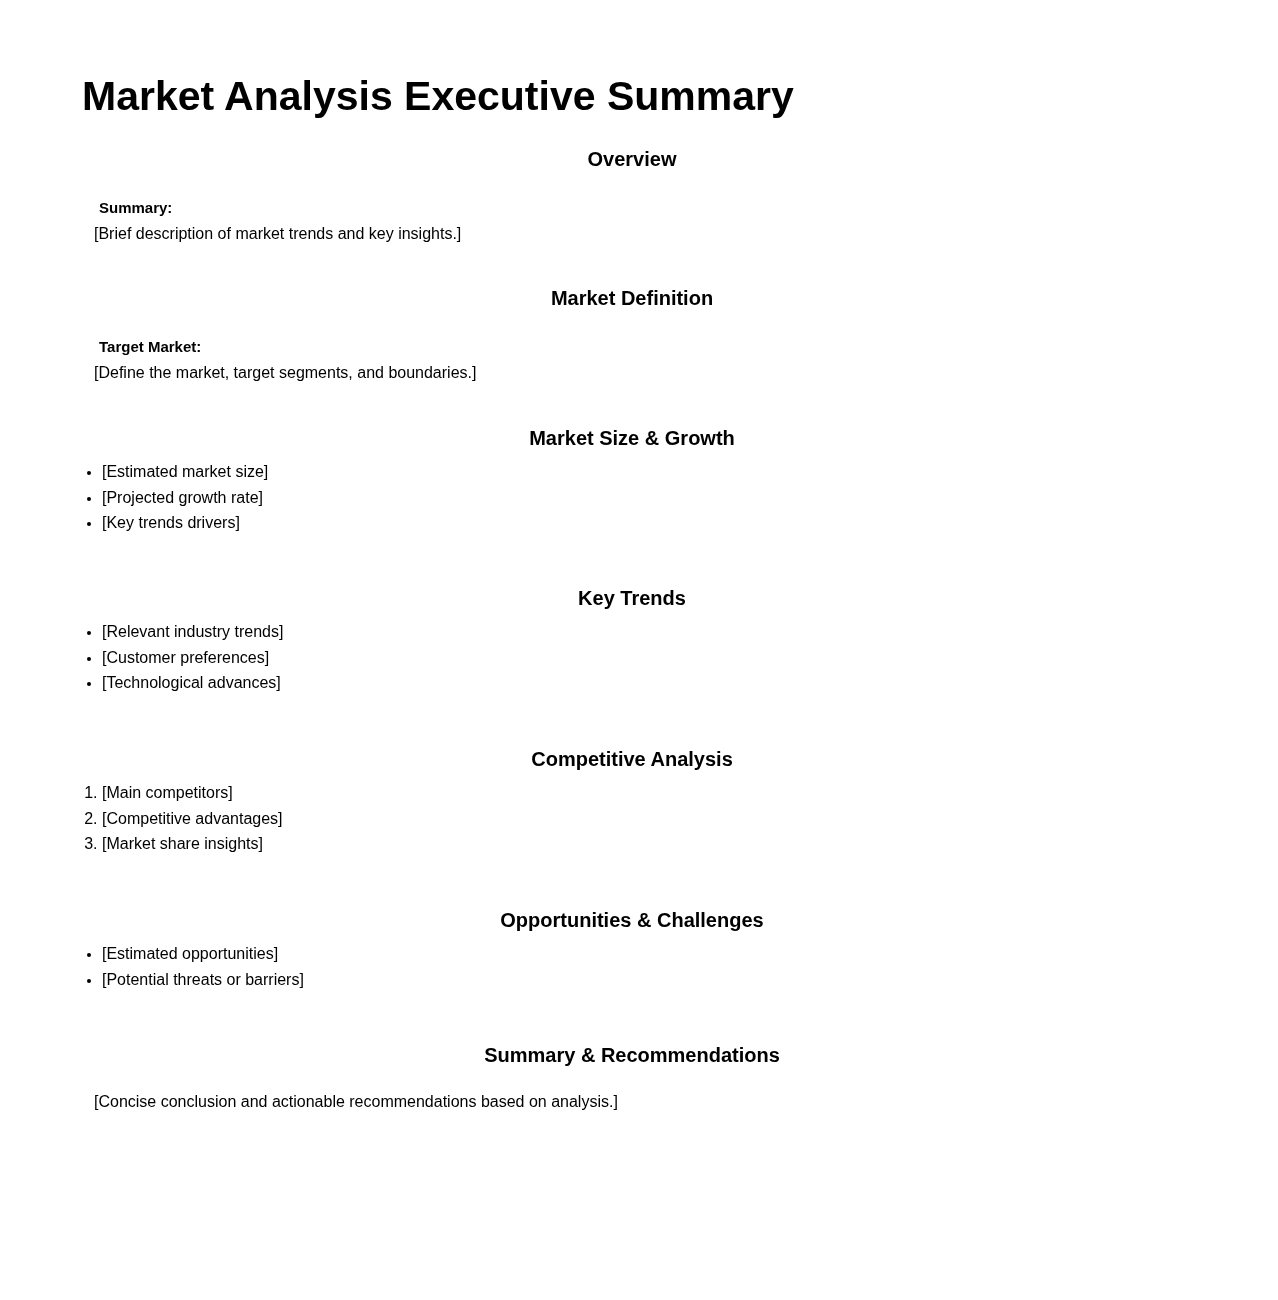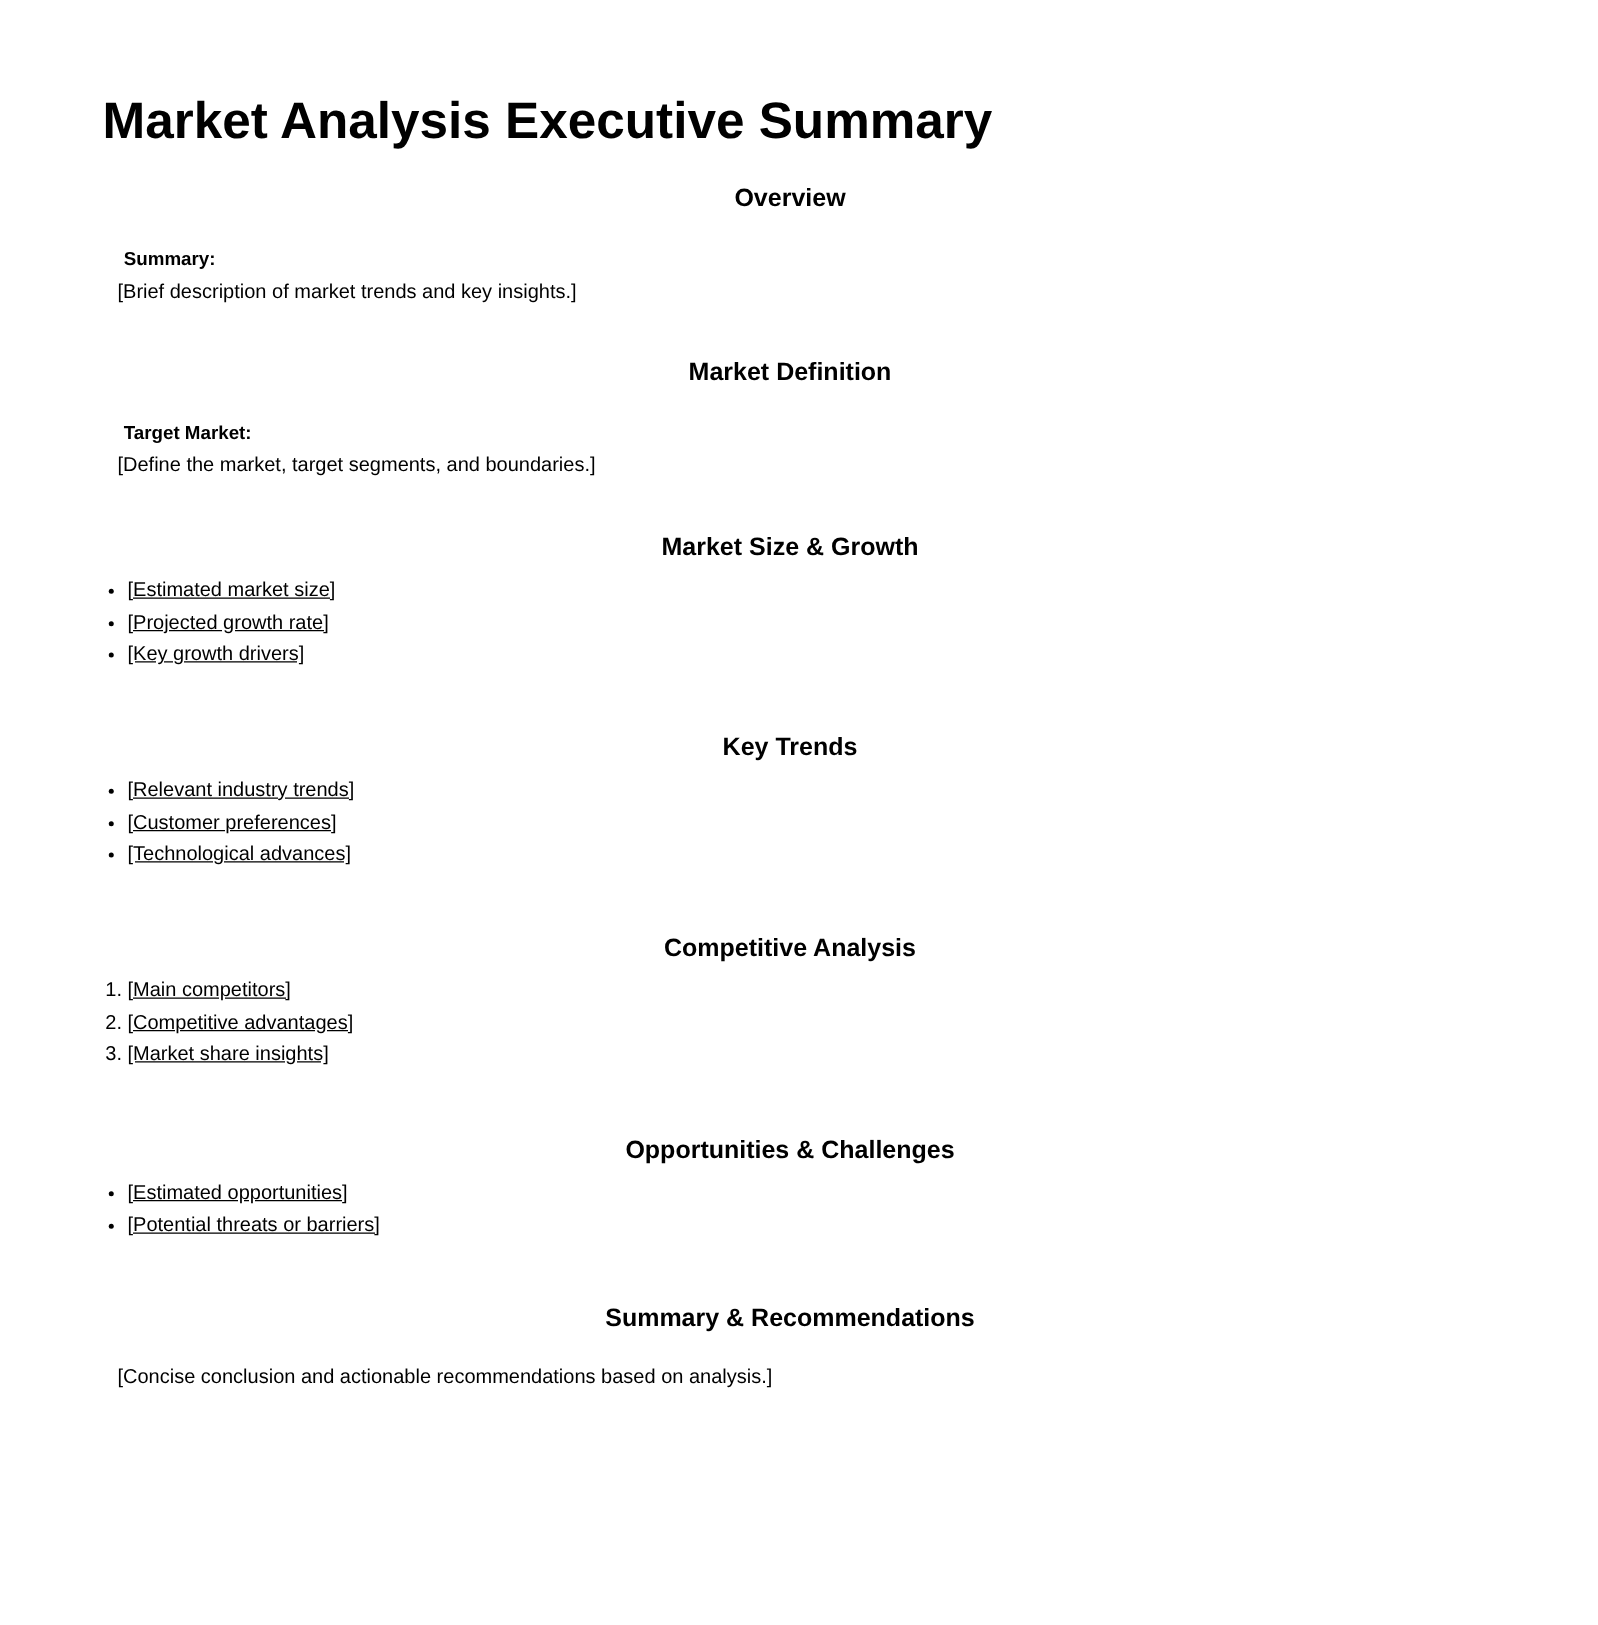--- a/index.html
+++ b/index.html
@@ -24,21 +24,21 @@
       position: absolute; top: 36px; left: 1px;
     }
     .para {
       margin: 12px; font-size: 16px; line-height: 20px;
       position: absolute; left: 0; white-space: nowrap;
     }
     ul, ol {
       position: absolute; left: 0; top: 36px; margin: 0;
       padding-left: 20px; font-size: 16px;
     }
-    li { line-height: 20px; height: 25.7px; white-space: nowrap; text-decoration: underline; }
+    li { line-height: 20px; height: 25.7px; white-space: nowrap; }
     ul li::marker { font-size: 14px; }
     ol { padding-left: 20px; }
   </style>
 </head>
 <body>
 
 <div class="page">
   <h1>Market Analysis Executive Summary</h1>
 
   <div class="section" style="top:147px;">
@@ -51,21 +51,21 @@
     <h2>Market Definition</h2>
     <p class="label">Target Market:</p>
     <p class="para" style="top:65px;">[Define the market, target segments, and boundaries.]</p>
   </div>
 
   <div class="section" style="top:426px;">
     <h2>Market Size &amp; Growth</h2>
     <ul>
       <li>[Estimated market size]</li>
       <li>[Projected growth rate]</li>
-      <li>[Key growth drivers]</li>
+      <li>[Key trends drivers]</li>
     </ul>
   </div>
 
   <div class="section" style="top:586px;">
     <h2>Key Trends</h2>
     <ul>
       <li>[Relevant industry trends]</li>
       <li>[Customer preferences]</li>
       <li>[Technological advances]</li>
     </ul>

